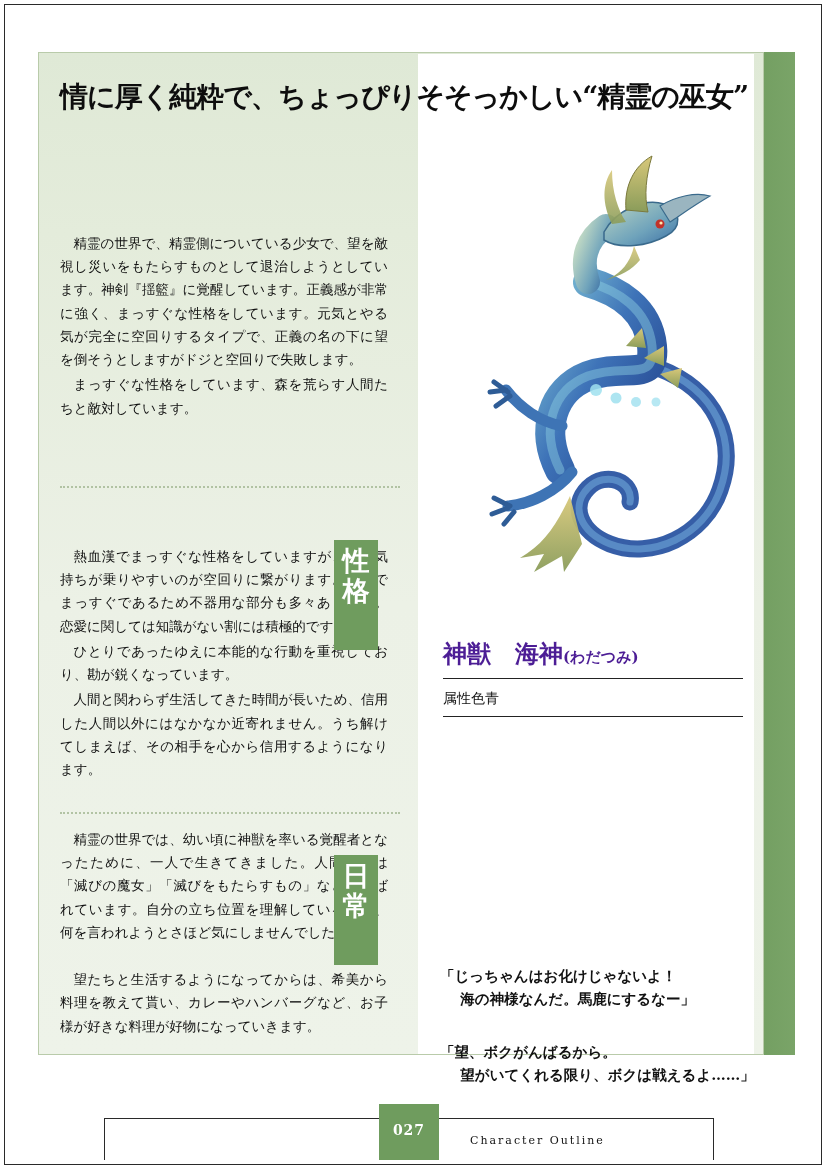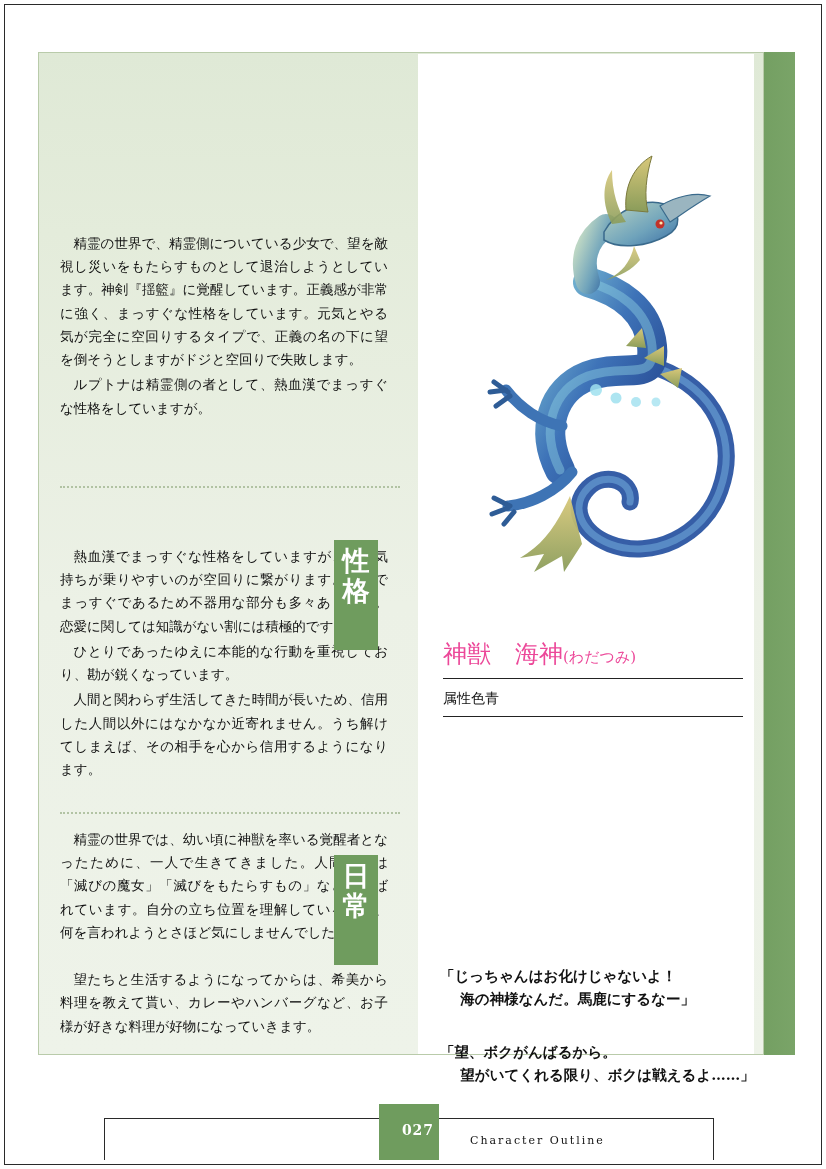--- a/index.html
+++ b/index.html
@@ -83,21 +83,21 @@
     padding:6px 0 8px 0;
     letter-spacing:0px;
     box-sizing:border-box;
   }
   .vtab span{display:block;}
 
   
   .beast-title{
     position:absolute;
     left:443px;top:638px;width:320px;
-    font-size:24px;font-weight:normal;color:#ec4899;
+    font-size:24px;font-weight:bold;color:#4c1d95;
     white-space:nowrap;
   }
   .beast-title .ruby{font-size:15px;}
   .hr1{
     position:absolute;left:443px;top:678px;width:300px;
     border-top:1px solid #222;
   }
   .attr-row{
     position:absolute;left:443px;top:690px;width:300px;
     font-size:14px;color:#111;
@@ -127,21 +127,20 @@
     box-sizing:border-box;
   }
   .footer-tab{
     position:absolute;left:379px;top:1104px;width:60px;height:56px;
     background:#6f9c5e;
   }
   .footer-num{
     position:absolute;left:379px;top:1122px;width:60px;
     text-align:center;color:#fff;font-size:14px;font-weight:bold;
     letter-spacing:1px;
-    padding-left:9px;
   }
   .footer-left{
     position:absolute;left:150px;top:1134px;width:180px;
     text-align:center;font-size:11px;letter-spacing:2px;color:#111;margin-top:37px;
   }
   .footer-right{
     position:absolute;left:470px;top:1134px;width:210px;
     text-align:left;font-size:11px;letter-spacing:2px;color:#111;
   }
 
@@ -155,20 +154,21 @@
 <div class="page">
 
   <div class="page-border"></div>
 
   <div class="green-band"></div>
 
   <div class="panel"></div>
 
   <div class="white-field"></div>
 
+  <h1 class="title">情に厚く純粋で、ちょっぴりそそっかしい“精霊の巫女”</h1>
 
   <div class="art">
     <svg viewBox="0 0 340 480" width="340" height="480" xmlns="http://www.w3.org/2000/svg">
       <defs>
         <linearGradient id="bodyGrad" x1="0" y1="0" x2="1" y2="1">
           <stop offset="0%" stop-color="#7fc3d6"></stop>
           <stop offset="45%" stop-color="#3e73b8"></stop>
           <stop offset="100%" stop-color="#21408a"></stop>
         </linearGradient>
         <linearGradient id="tailGrad" x1="0" y1="0" x2="1" y2="1">
@@ -220,21 +220,21 @@
 
       <circle cx="240" cy="84" r="4.5" fill="#c2322a"></circle>
       <circle cx="241" cy="83" r="1.6" fill="#ffe9b0"></circle>
 
       <path d="M214 106 C210 124 200 134 186 140 C200 136 212 130 220 120 z" fill="url(#finGrad)" opacity="0.9"></path>
     </svg>
   </div>
 
   <div class="col-left" style="top:232px;">
     <p>精霊の世界で、精霊側についている少女で、望を敵視し災いをもたらすものとして退治しようとしています。神剣『揺籃』に覚醒しています。正義感が非常に強く、まっすぐな性格をしています。元気とやる気が完全に空回りするタイプで、正義の名の下に望を倒そうとしますがドジと空回りで失敗します。</p>
-    <p>ルプトナは精霊側の者として、熱血漢でまっすぐな性格をしていますが。</p>
+    <p>まっすぐな性格をしています、森を荒らす人間たちと敵対しています。</p>
   </div>
   <div class="dotted-sep" style="top:486px;"></div>
 
   <div class="col-left" style="top:545px;">
     <p>熱血漢でまっすぐな性格をしていますが、少々気持ちが乗りやすいのが空回りに繋がります。純粋でまっすぐであるため不器用な部分も多々あります。恋愛に関しては知識がない割には積極的です。</p>
     <p>ひとりであったゆえに本能的な行動を重視しており、勘が鋭くなっています。</p>
     <p>人間と関わらず生活してきた時間が長いため、信用した人間以外にはなかなか近寄れません。うち解けてしまえば、その相手を心から信用するようになります。</p>
   </div>
   <div class="dotted-sep" style="top:812px;"></div>
 

